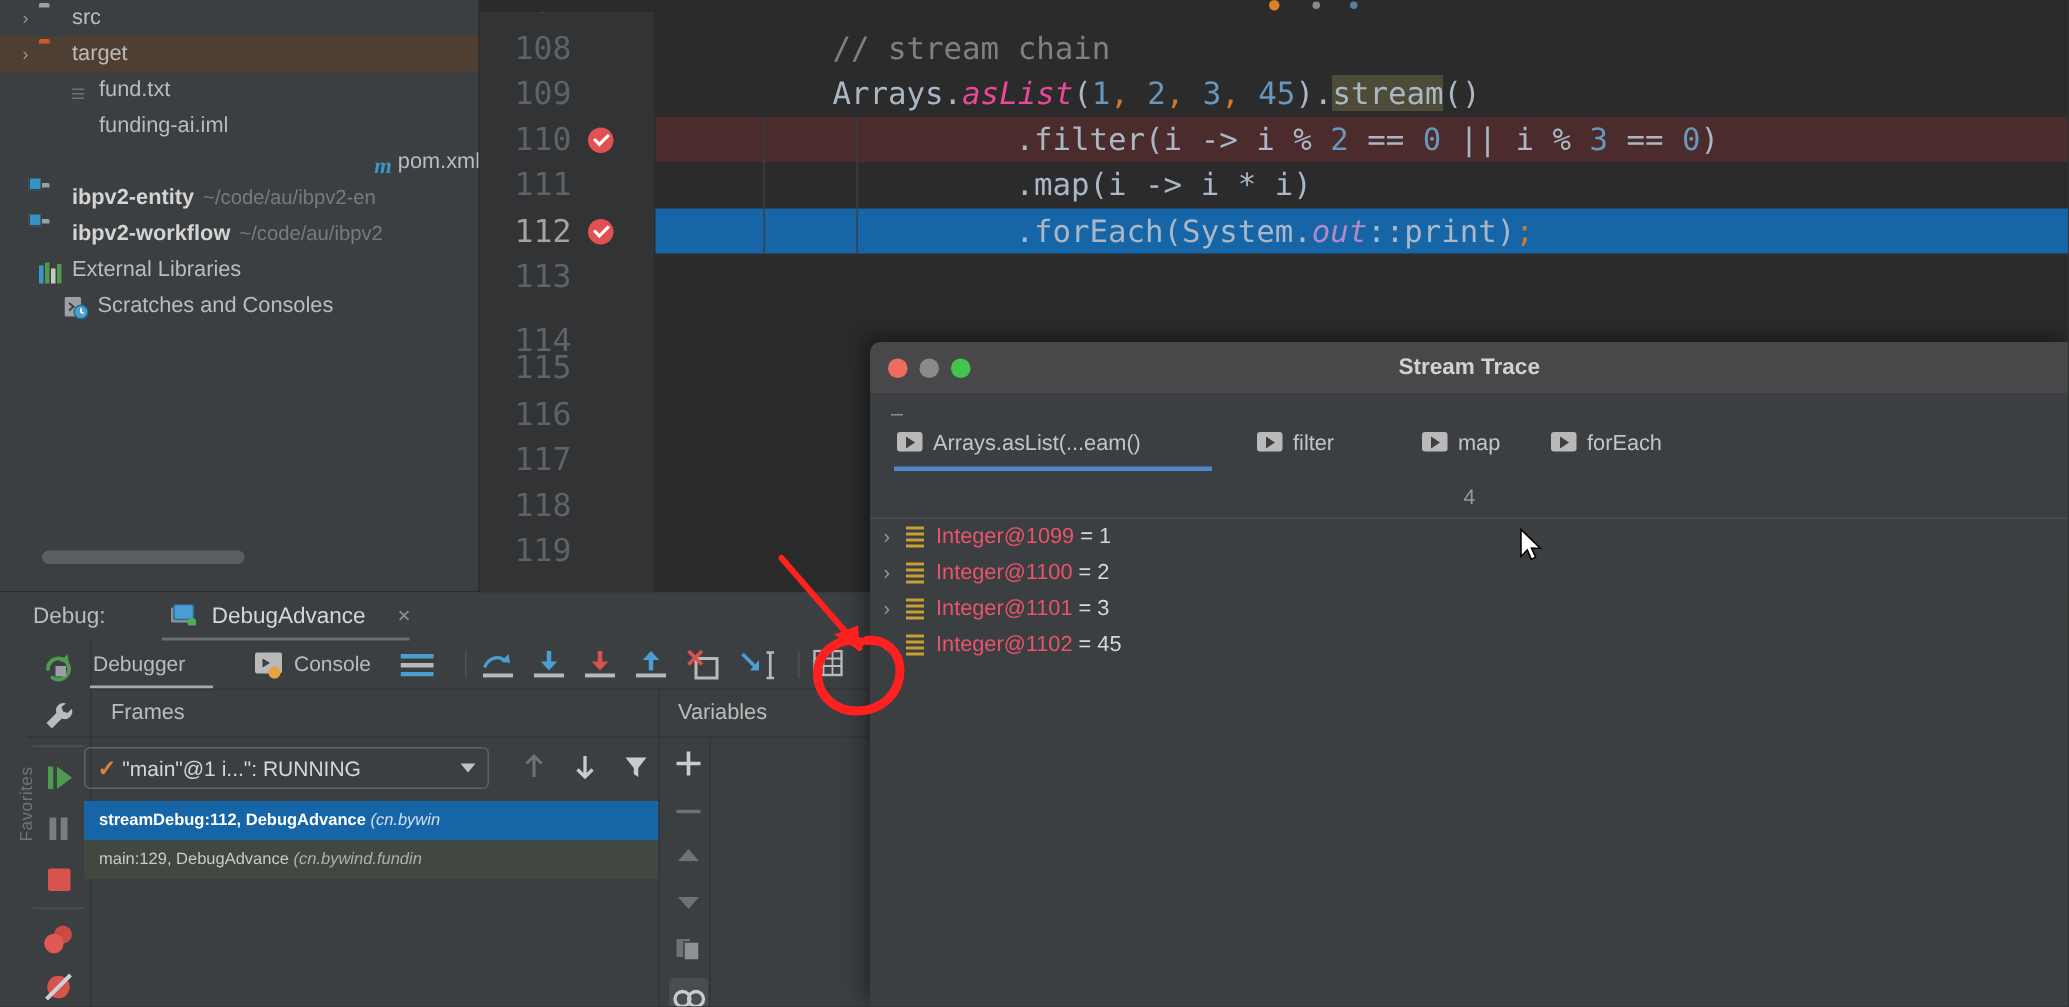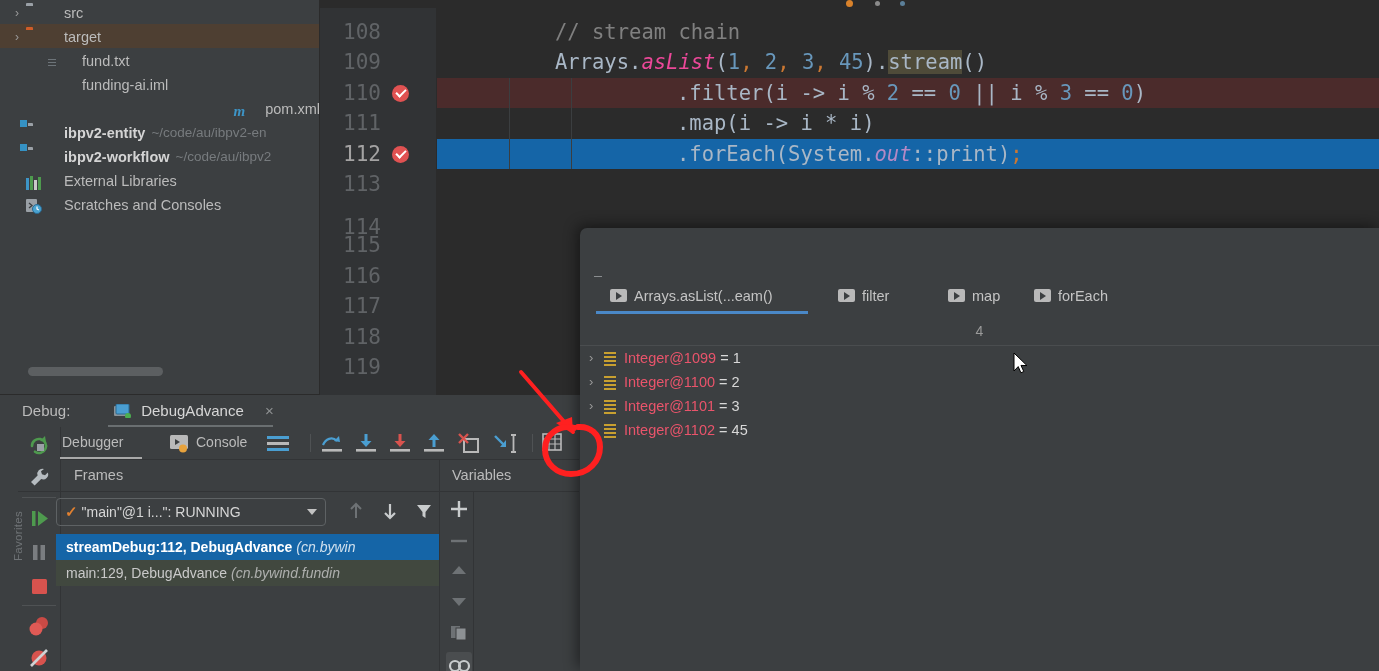--- a/index.html
+++ b/index.html
@@ -12,21 +12,21 @@
   .sl-mark{position:absolute;top:0;width:7px;height:7px;border-radius:50%;}
 
   
   .project{position:absolute;left:0;top:0;width:320px;height:395px;background:#3c3f41;overflow:hidden;}
   .proj-rows{position:absolute;left:0;top:0;width:320px;}
   .prow{position:relative;height:24px;line-height:24px;white-space:nowrap;font-size:14.5px;color:#bbbbbb;padding-left:8px;box-sizing:border-box;}
   .prow.sel{background:#4e3f32;}
   .arrow{display:inline-block;width:18px;text-align:center;color:#9a9a9a;font-size:12px;vertical-align:middle;}
   .noarrow{display:inline-block;width:18px;}
   .ico{display:inline-block;width:18px;height:16px;vertical-align:-3px;margin-right:4px;position:relative;}
-  .lbl{vertical-align:middle;margin-left:16px;}
+  .lbl{vertical-align:middle;}
   .lbl.bold{font-weight:bold;color:#d4d4d4;}
   .path{color:#777b7e;font-size:13.5px;margin-left:6px;}
 
   
   .folder{width:16px;height:13px;border-radius:1.5px;position:relative;top:2px;}
   .folder:before{content:"";position:absolute;left:0;top:-3px;width:7px;height:3px;border-radius:1px 1px 0 0;background:inherit;}
   .f-grey{background:#9aa0a6;}
   .f-orange{background:#cf5c28;}
   
   .modfolder{width:16px;height:13px;border-radius:1.5px;position:relative;top:2px;background:#9aa0a6;}
@@ -96,21 +96,21 @@
 
   .panel-sub{position:absolute;left:60px;top:64px;width:1319px;height:32px;border-top:1px solid #323436;}
   .subttl{position:absolute;top:0;height:31px;line-height:31px;font-size:14.5px;color:#bbbbbb;}
   .subdiv{position:absolute;top:0;width:1px;height:32px;background:#323436;}
 
   .frames-area{position:absolute;left:18px;top:96px;width:421px;height:180px;border-top:1px solid #323436;}
   .framesel{position:absolute;left:38px;top:6px;width:270px;height:28px;border:1px solid #5e6264;border-radius:4px;box-sizing:border-box;font-size:14px;color:#d6d6d6;line-height:26px;padding-left:8px;}
   .chk{display:inline-block;color:#e08030;font-weight:bold;margin-right:4px;font-size:15px;}
   .caret{position:absolute;right:8px;top:10px;width:0;height:0;border-left:5px solid transparent;border-right:5px solid transparent;border-top:6px solid #c2c2c2;}
   .fr-btn{position:absolute;top:6px;width:26px;height:26px;}
-  .frow{position:absolute;left:38px;width:383px;height:26px;line-height:26px;font-size:14px;white-space:nowrap;padding-left:10px;box-sizing:border-box;}
+  .frow{position:absolute;left:38px;width:383px;height:26px;line-height:26px;font-size:11px;white-space:nowrap;padding-left:10px;box-sizing:border-box;}
   .frow.sel{background:#1565a7;color:#ffffff;font-weight:bold;}
   .frow.alt{background:#41483f;color:#c9c9c9;}
   .frow .pkg{font-style:italic;font-weight:normal;opacity:.8;}
 
   .vars-area{position:absolute;left:439px;top:96px;width:140px;height:180px;border-top:1px solid #323436;border-left:1px solid #323436;}
   .vbtn{position:absolute;left:6px;width:26px;height:26px;}
   .vars-div{position:absolute;left:33px;top:0;width:1px;height:180px;background:#323436;}
 
   .dbg-right{position:absolute;left:579px;top:32px;width:800px;height:244px;background:#3c3f41;}
 
@@ -158,21 +158,21 @@
   <div class="project">
     <div class="proj-rows" id="proj-rows">
         <div class="prow" style="padding-left: 8px;"><span class="arrow">›</span><span class="ico"><span class="folder f-grey"></span></span><span class="lbl">src</span></div>
         <div class="prow sel" style="padding-left: 8px;"><span class="arrow">›</span><span class="ico"><span class="folder f-orange"></span></span><span class="lbl">target</span></div>
         <div class="prow" style="padding-left: 8px;"><span class="noarrow"></span><span class="noarrow"></span><span class="ico"><span class="doc"></span></span><span class="lbl">fund.txt</span></div>
         <div class="prow" style="padding-left: 8px;"><span class="noarrow"></span><span class="noarrow"></span><span class="ico"><span class="doc iml"></span></span><span class="lbl">funding-ai.iml</span></div>
         <div class="prow" style="padding-left: 8px; text-align: right;"><span class="noarrow"></span><span class="noarrow"></span><span class="ico"><span class="mvn">m</span></span><span class="lbl">pom.xml</span></div>
         <div class="prow" style="padding-left: 8px;"><span class="noarrow"></span><span class="ico"><span class="modfolder"></span></span><span class="lbl bold">ibpv2-entity</span><span class="path">~/code/au/ibpv2-en</span></div>
         <div class="prow" style="padding-left: 8px;"><span class="noarrow"></span><span class="ico"><span class="modfolder"></span></span><span class="lbl bold">ibpv2-workflow</span><span class="path">~/code/au/ibpv2</span></div>
         <div class="prow" style="padding-left: 8px;"><span class="noarrow"></span><span class="ico"><span class="extlib"><i style="left:0;height:12px;background:#3d95c7"></i><i style="left:4px;height:14px;background:#4e9a4e"></i><i style="left:8px;height:10px;background:#c9c9c9"></i><i style="left:12px;height:13px;background:#4e9a4e"></i></span></span><span class="lbl">External Libraries</span></div>
-        <div class="prow" style="padding-left: 8px;"><span class="noarrow"></span><span class="ico"><span class="scratch"><svg width="16" height="15" viewBox="0 0 16 15">
+        <div class="prow" style="padding-left: 25px;"><span class="noarrow"></span><span class="ico"><span class="scratch"><svg width="16" height="15" viewBox="0 0 16 15">
                 <rect x="0" y="0" width="11" height="13" rx="1" fill="#9aa0a6"></rect>
                 <path d="M3 4l3 2.5L3 9" stroke="#3c3f41" stroke-width="1.3" fill="none"></path>
                 <circle cx="11" cy="10" r="4.5" fill="#4aa3d0" stroke="#2b6a93"></circle>
                 <path d="M11 7.5V10l1.8 1" stroke="#fff" stroke-width="1.2" fill="none"></path>
               </svg></span></span><span class="lbl">Scratches and Consoles</span></div>
       </div>
     <div class="proj-hscroll">
       <div class="thumb"></div>
     </div>
     <div class="proj-sep"></div>
@@ -445,24 +445,30 @@
             <circle cx="18" cy="14" r="5" fill="none" stroke="#c9cccd" stroke-width="2.2"></circle>
           </svg>
       </div>
       <div class="vars-div"></div>
     </div>
 
     <div class="dbg-right"></div>
   </div>
 
   <div class="stwin">
+    <div class="st-title">
+      <div class="tl r"></div>
+      <div class="tl y"></div>
+      <div class="tl g"></div>
+      <div class="ttxt">Stream Trace</div>
+    </div>
     <div class="st-body">
       <div class="st-dash"></div>
       <div class="st-tabs" id="st-tabs">
-          <span class="sttab" style="left: 30px;"><span class="stb"></span><span>Arrays.asList(...eam()</span></span>
+          <span class="sttab" style="left: 18px;"><span class="stb"></span><span>Arrays.asList(...eam()</span></span>
           <div class="sttab-under" style="left: 16px; width: 212px;"></div>
           <span class="sttab" style="left: 258px;"><span class="stb"></span><span>filter</span></span>
           <span class="sttab" style="left: 368px;"><span class="stb"></span><span>map</span></span>
           <span class="sttab" style="left: 454px;"><span class="stb"></span><span>forEach</span></span>
         </div>
       <div class="st-count">4</div>
       <div class="st-line"></div>
       <div class="st-tree" id="st-tree">
           <div class="trow"><span class="tchev">›</span><span class="tico"><i style="top:1px"></i><i style="top:5px"></i><i style="top:9px"></i><i style="top:13px"></i></span><span class="tname">Integer@1099</span><span class="teq"> = 1</span></div>
           <div class="trow"><span class="tchev">›</span><span class="tico"><i style="top:1px"></i><i style="top:5px"></i><i style="top:9px"></i><i style="top:13px"></i></span><span class="tname">Integer@1100</span><span class="teq"> = 2</span></div>

